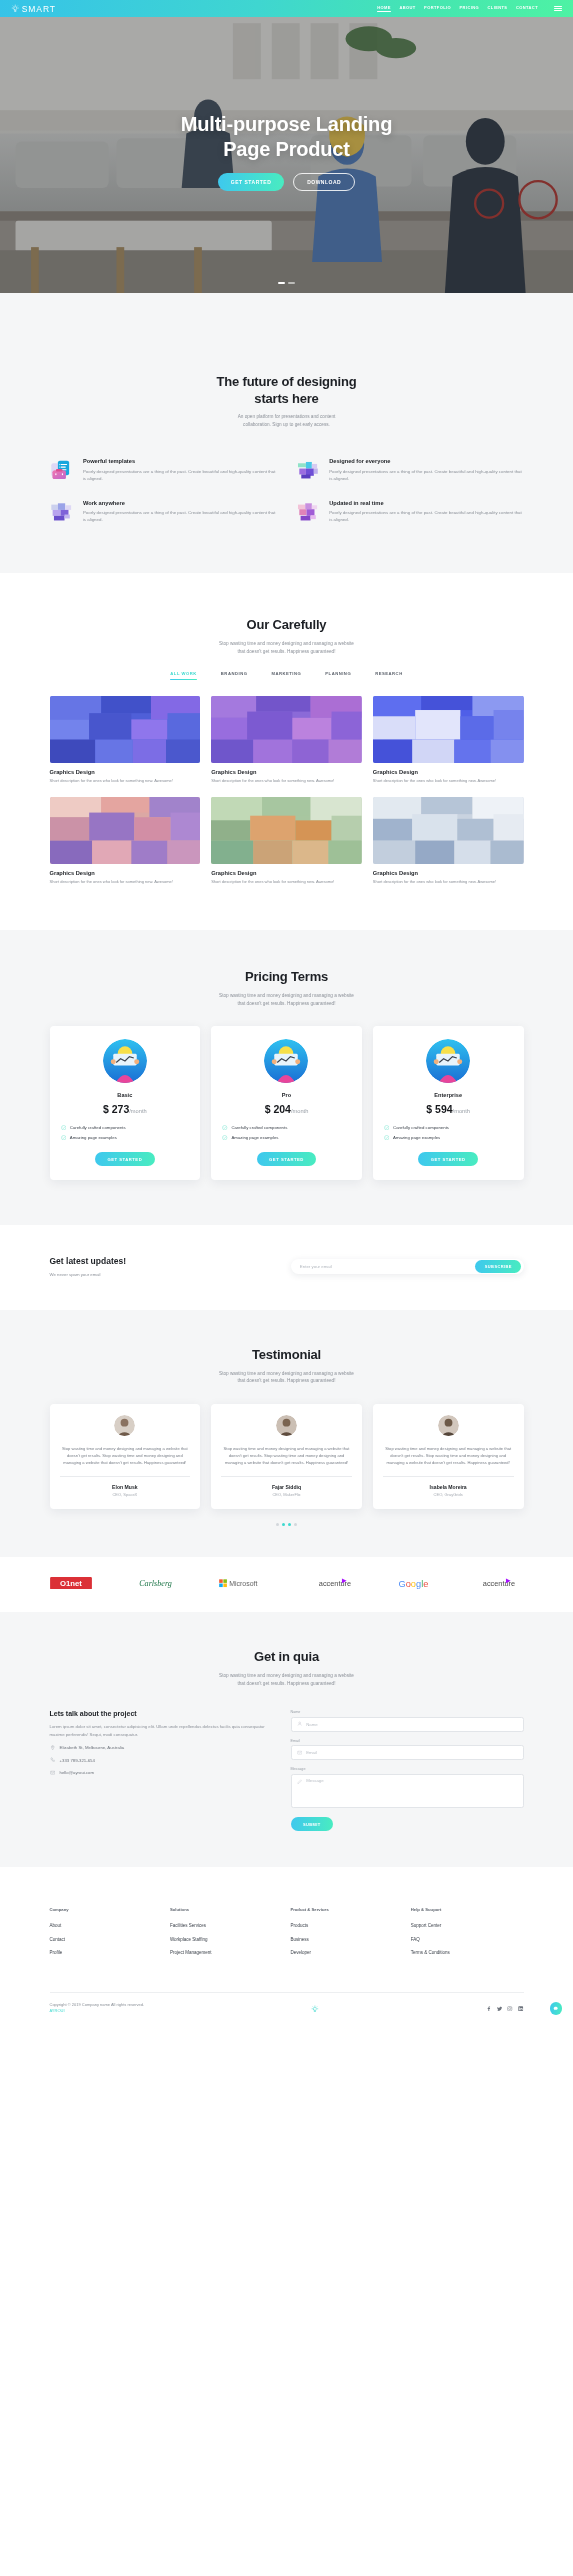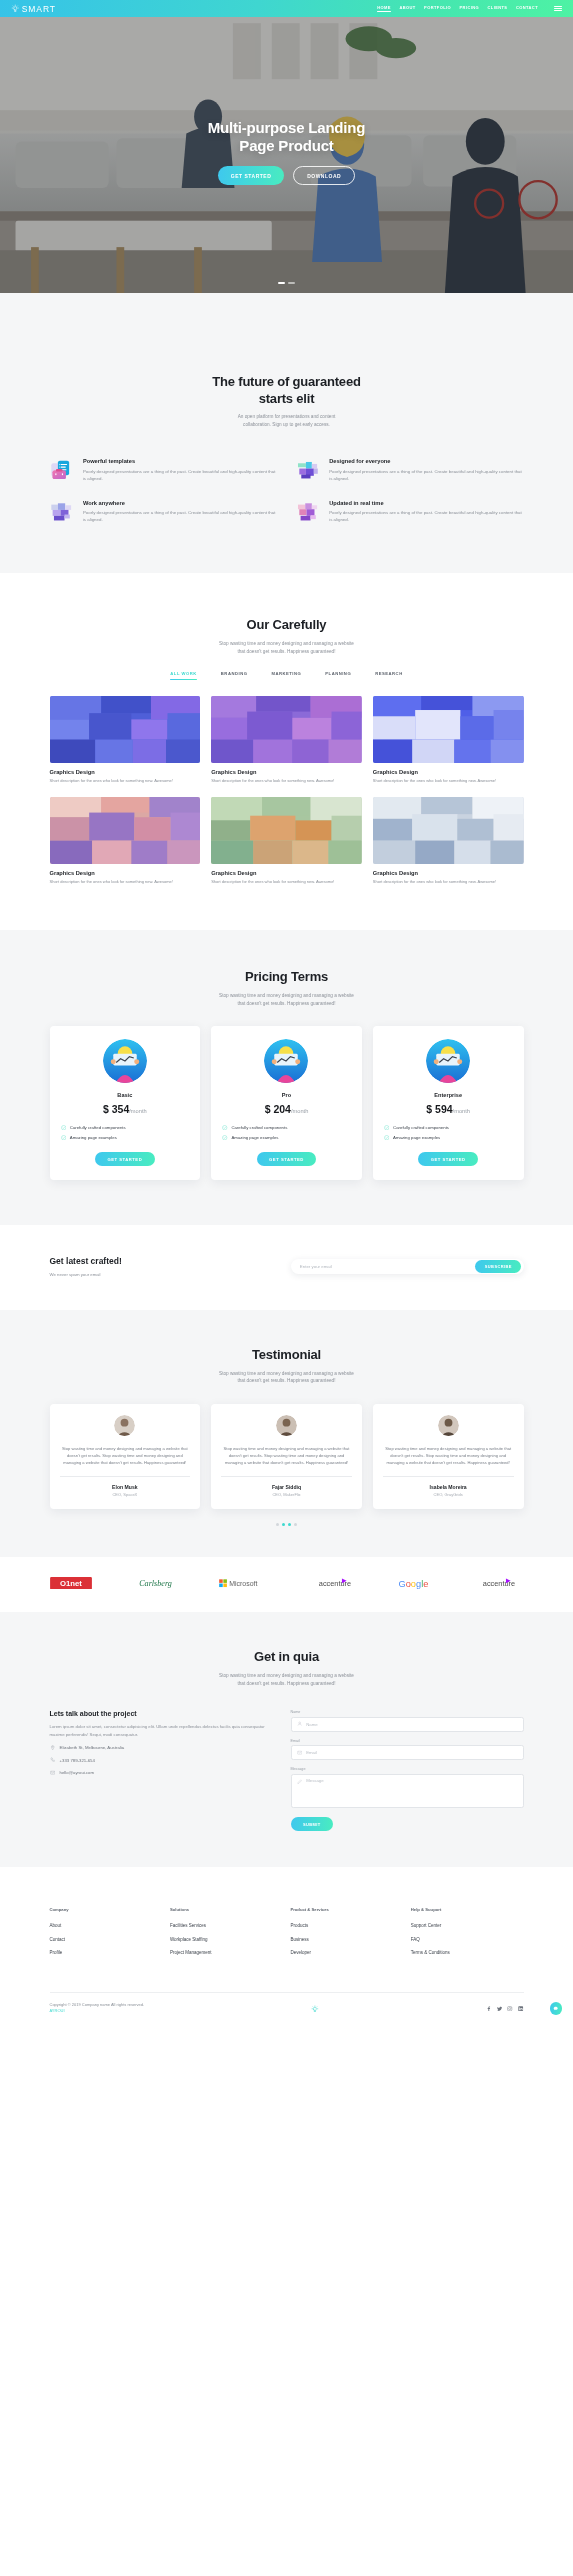--- a/index.html
+++ b/index.html
@@ -45,21 +45,21 @@
     height:276px; position:relative; overflow:hidden;
     background:#8d8f8e;
   }
   .hero-photo { position:absolute; inset:0; }
   .hero-overlay { position:absolute; inset:0; background:rgba(40,44,48,.34); }
   .hero-inner {
     position:absolute; inset:0; display:flex; flex-direction:column;
     align-items:center; justify-content:center; padding-bottom:6.2px;
   }
   .hero-title {
-    color:#fff; font-size:15px; font-weight:700; line-height:1.23;
+    color:#fff; font-size:20px; font-weight:700; line-height:1.23;
     text-align:center; letter-spacing:-0.2px;
     text-shadow:0 1.6px 7px rgba(0,0,0,.22);
   }
   .hero-btns { display:flex; gap:8.5px; margin-top:11px; }
   .btn-grad {
     background:linear-gradient(95deg,#3ec8ee,#49ecc0);
     color:#fff; border:none; border-radius:31px;
     font-size:5px; font-weight:700; letter-spacing:0.5px;
     padding:5.4px 13.2px; cursor:pointer;
   }
@@ -342,22 +342,22 @@
     </div>
     <div class="hero-dots">
       <i class="on"></i>
       <i></i>
     </div>
   </div>
 
   <div class="sec bg-grey future">
     <div class="container">
       <h2 class="sec-title">
-        <span>The future of guaranteed</span><br>
-        <span>starts elit</span>
+        <span>The future of designing</span><br>
+        <span>starts here</span>
       </h2>
       <p class="sec-sub">
         <span>An open platform for presentations and content</span><br>
         <span>collaboration. Sign up to get early access.</span>
       </p>
 
       <div class="feat-grid">
         <div class="feat">
           <span class="feat-ic">
             <svg viewBox="0 0 40 40">
@@ -631,21 +631,21 @@
               <path d="M17 60 q13 -22 26 0z" fill="#e8459b"></path>
               <circle cx="30" cy="20" r="10" fill="#f7e04a"></circle>
               <rect x="14" y="20" width="32" height="16" rx="2" fill="#e8f4fb"></rect>
               <polyline points="18,32 24,27 30,30 36,24 42,26" fill="none" stroke="#3c4450" stroke-width="1.6"></polyline>
               <circle cx="14" cy="31" r="3.4" fill="#f2b07c"></circle>
                 <circle cx="46" cy="31" r="3.4" fill="#f2b07c"></circle>
             </svg>
           </div>
           <div class="price-name">Basic</div>
           <div class="price-val">
-            <span style="font-size:10.5px;font-weight:700;color:#17191d">$ 354</span><span>/month</span>
+            <span style="font-size:10.5px;font-weight:700;color:#17191d">$ 273</span><span>/month</span>
           </div>
           <div class="price-feats">
             <div class="pfeat">
               <svg viewBox="0 0 16 16">
                   <circle cx="8" cy="8" r="6.6" fill="none" stroke="#62e0c8" stroke-width="1.2"></circle>
                   <polyline points="5,8.2 7.2,10.3 11,5.8" fill="none" stroke="#62e0c8" stroke-width="1.2"></polyline>
                 </svg>
               <span>Carefully crafted components</span>
             </div>
             <div class="pfeat">
@@ -729,21 +729,21 @@
           <button class="price-btn">GET STARTED</button>
         </div>
       </div>
     </div>
   </div>
 
   <div class="sec bg-white news">
     <div class="container">
       <div class="news-row">
         <div class="news-left">
-          <div class="news-h">Get latest crafted!</div>
+          <div class="news-h">Get latest updates!</div>
           <div class="news-p">We never spam your email</div>
         </div>
         <div class="news-form">
           <input type="text" placeholder="Enter your email" style="">
           <button class="news-btn">SUBSCRIBE</button>
         </div>
       </div>
     </div>
   </div>
 

